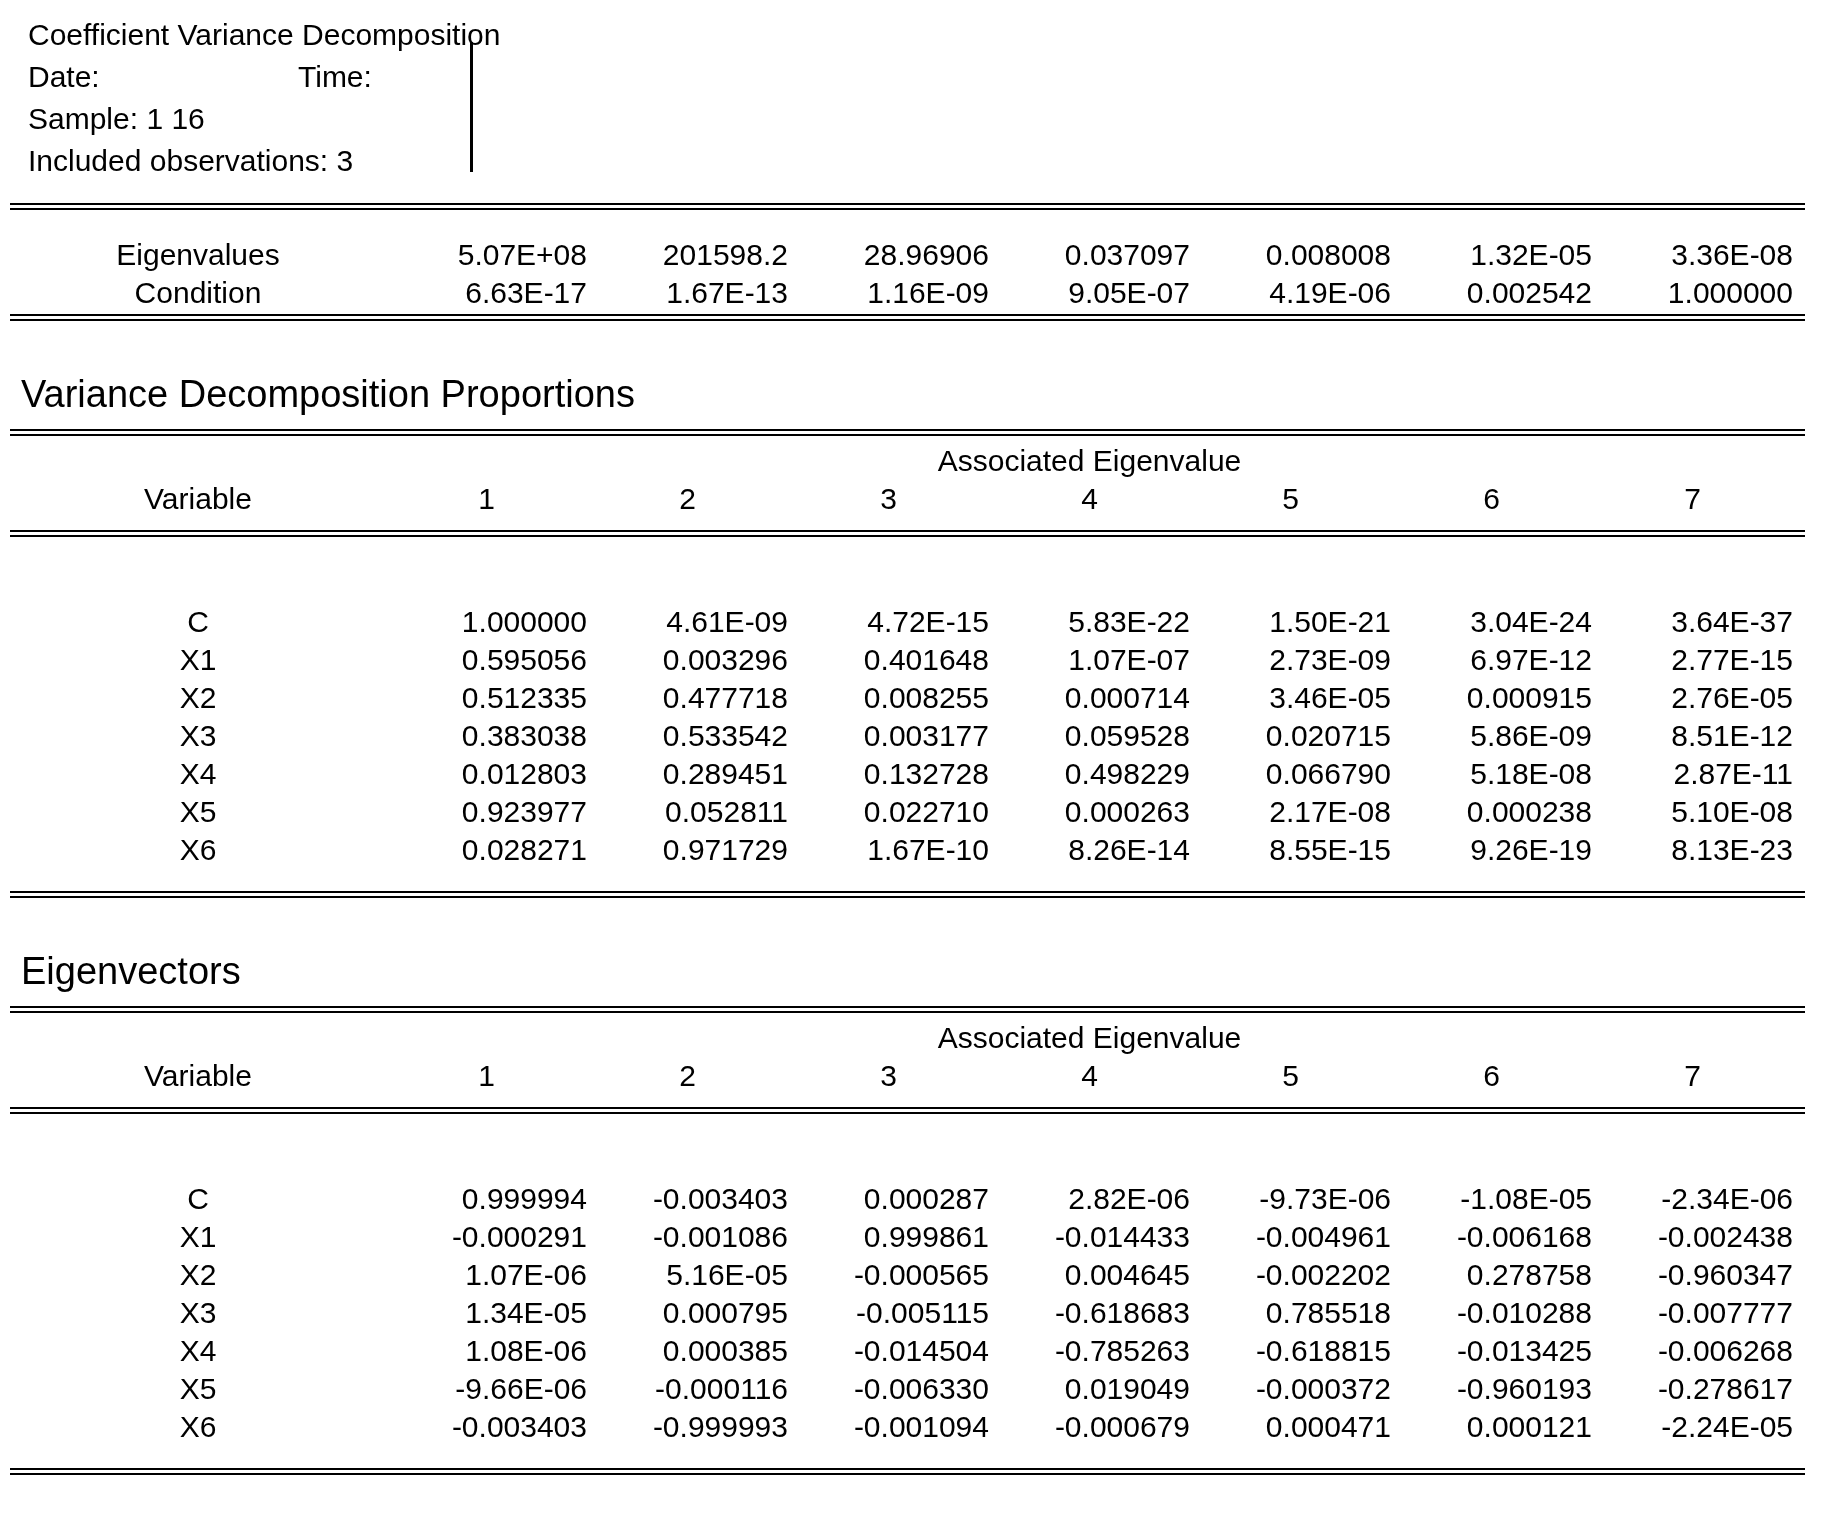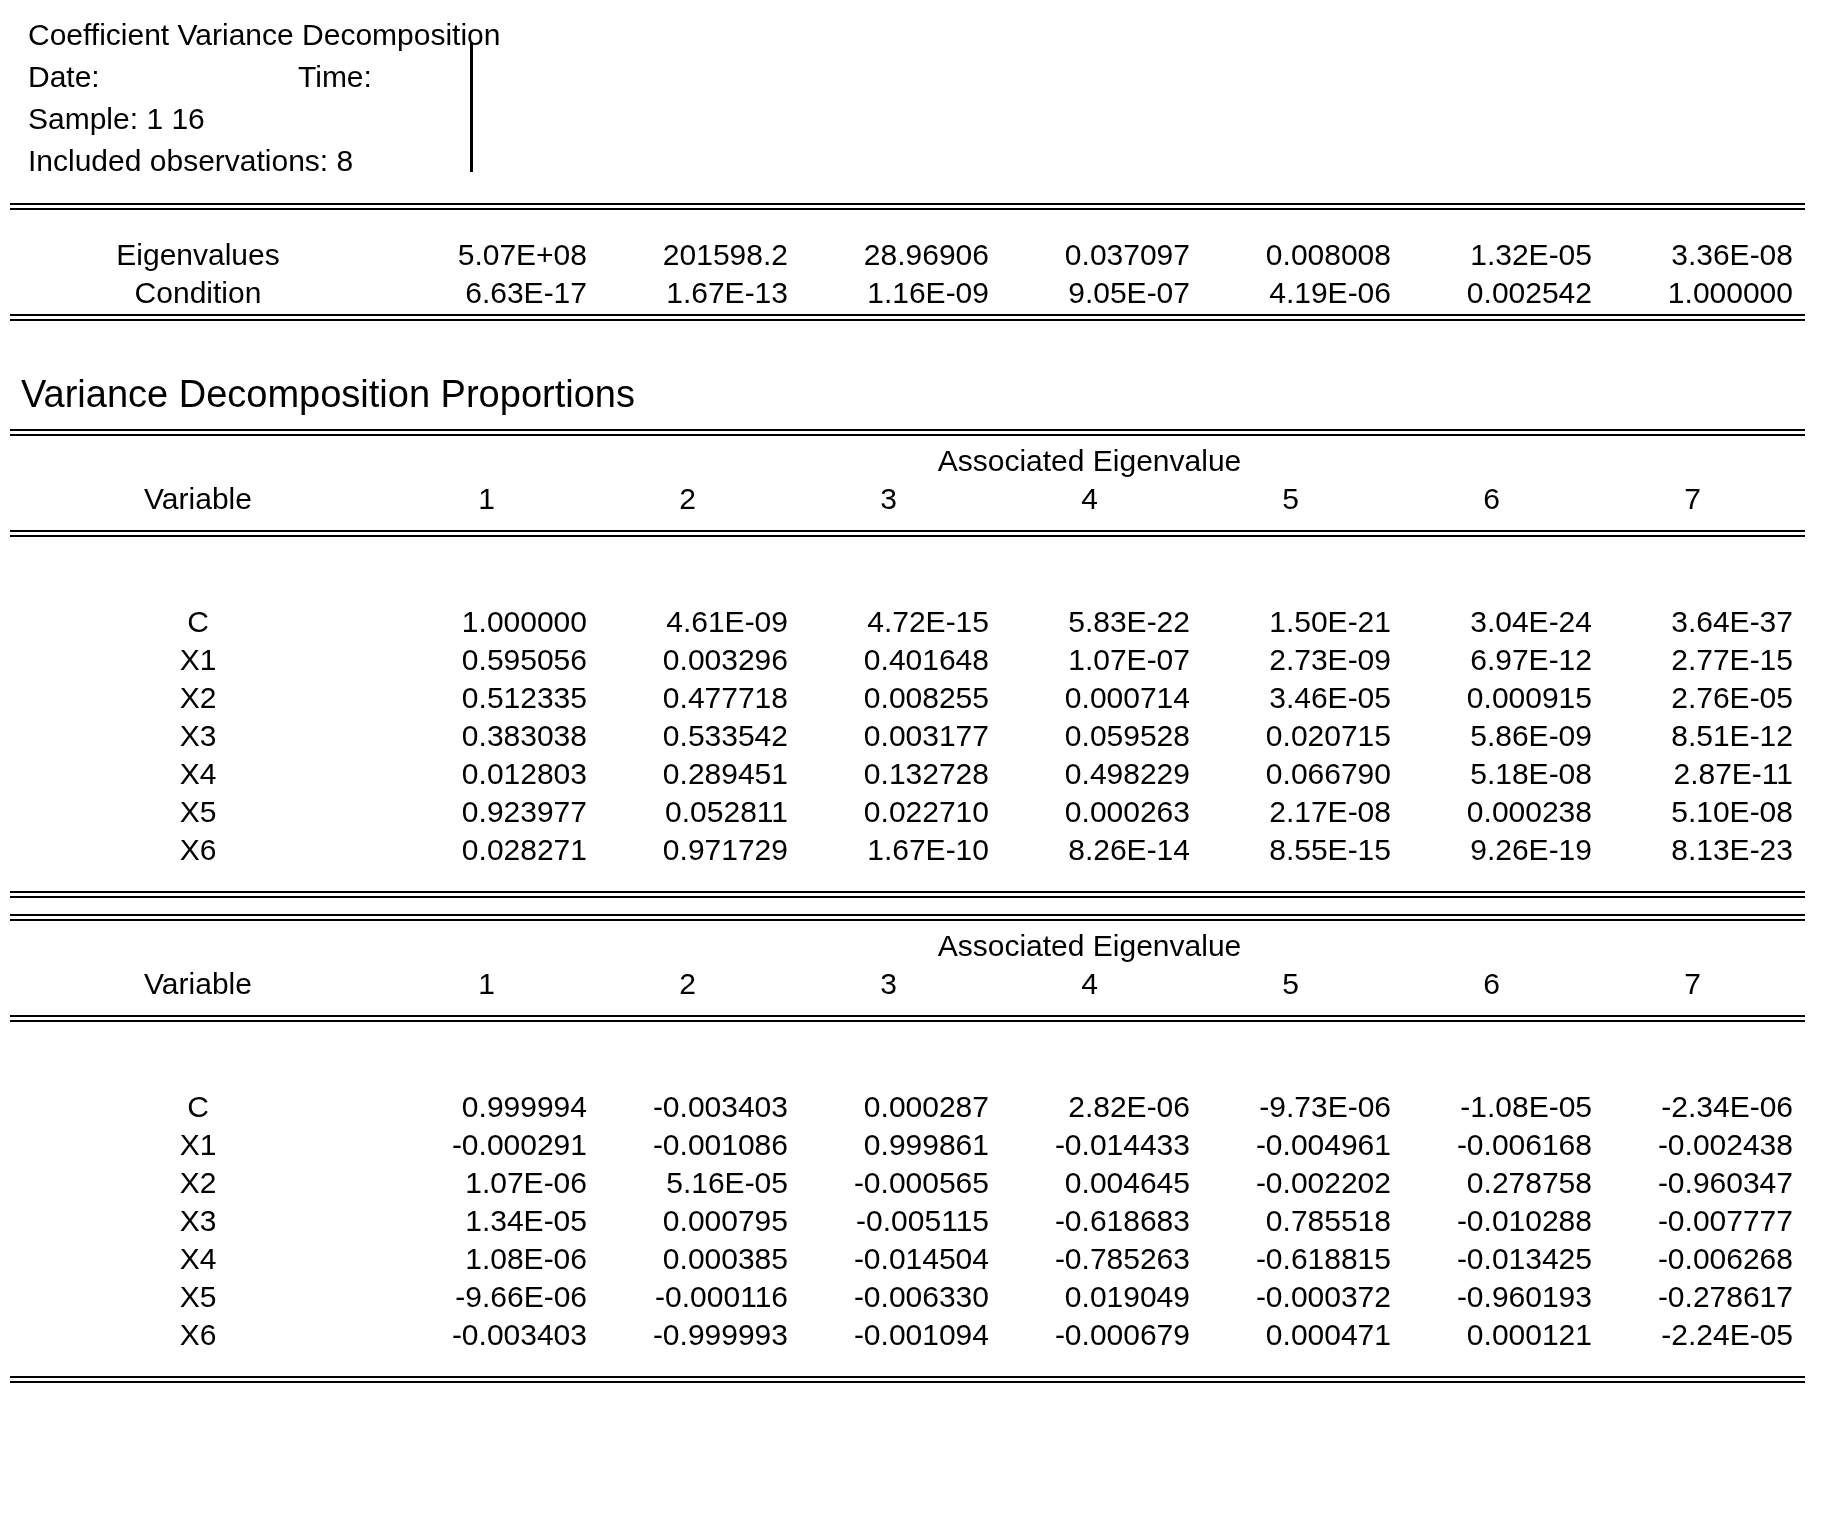--- a/index.html
+++ b/index.html
@@ -49,21 +49,21 @@
 
   <div class="caret"></div>
 
   <div class="header-block">
     <div>Coefficient Variance Decomposition</div>
     <div class="dtline">
       <span>Date:</span>
       <span class="time-label">Time:</span>
     </div>
     <div>Sample: 1 16</div>
-    <div>Included observations: 8</div>
+    <div>Included observations: 3</div>
   </div>
 
   <div class="rule mt21"></div>
   <div class="tbody t1">
       <div class="trow">
         <div class="cell lbl">Eigenvalues</div>
         <div class="cell num">5.07E+08</div>
         <div class="cell num">201598.2</div>
         <div class="cell num">28.96906</div>
         <div class="cell num">0.037097</div>
@@ -170,20 +170,21 @@
         <div class="cell num">0.971729</div>
         <div class="cell num">1.67E-10</div>
         <div class="cell num">8.26E-14</div>
         <div class="cell num">8.55E-15</div>
         <div class="cell num">9.26E-19</div>
         <div class="cell num">8.13E-23</div>
       </div>
     </div>
   <div class="rule"></div>
 
+  <h2 class="section-title">Eigenvectors</h2>
   <div class="rule mt16"></div>
   <div class="thead">
     <div class="trow">
       <div class="cell lbl"></div>
       <div class="cell span7">Associated Eigenvalue</div>
     </div>
     <div class="trow">
       <div class="cell lbl">Variable</div>
     <div class="cell hnum">1</div>
         <div class="cell hnum">2</div>

